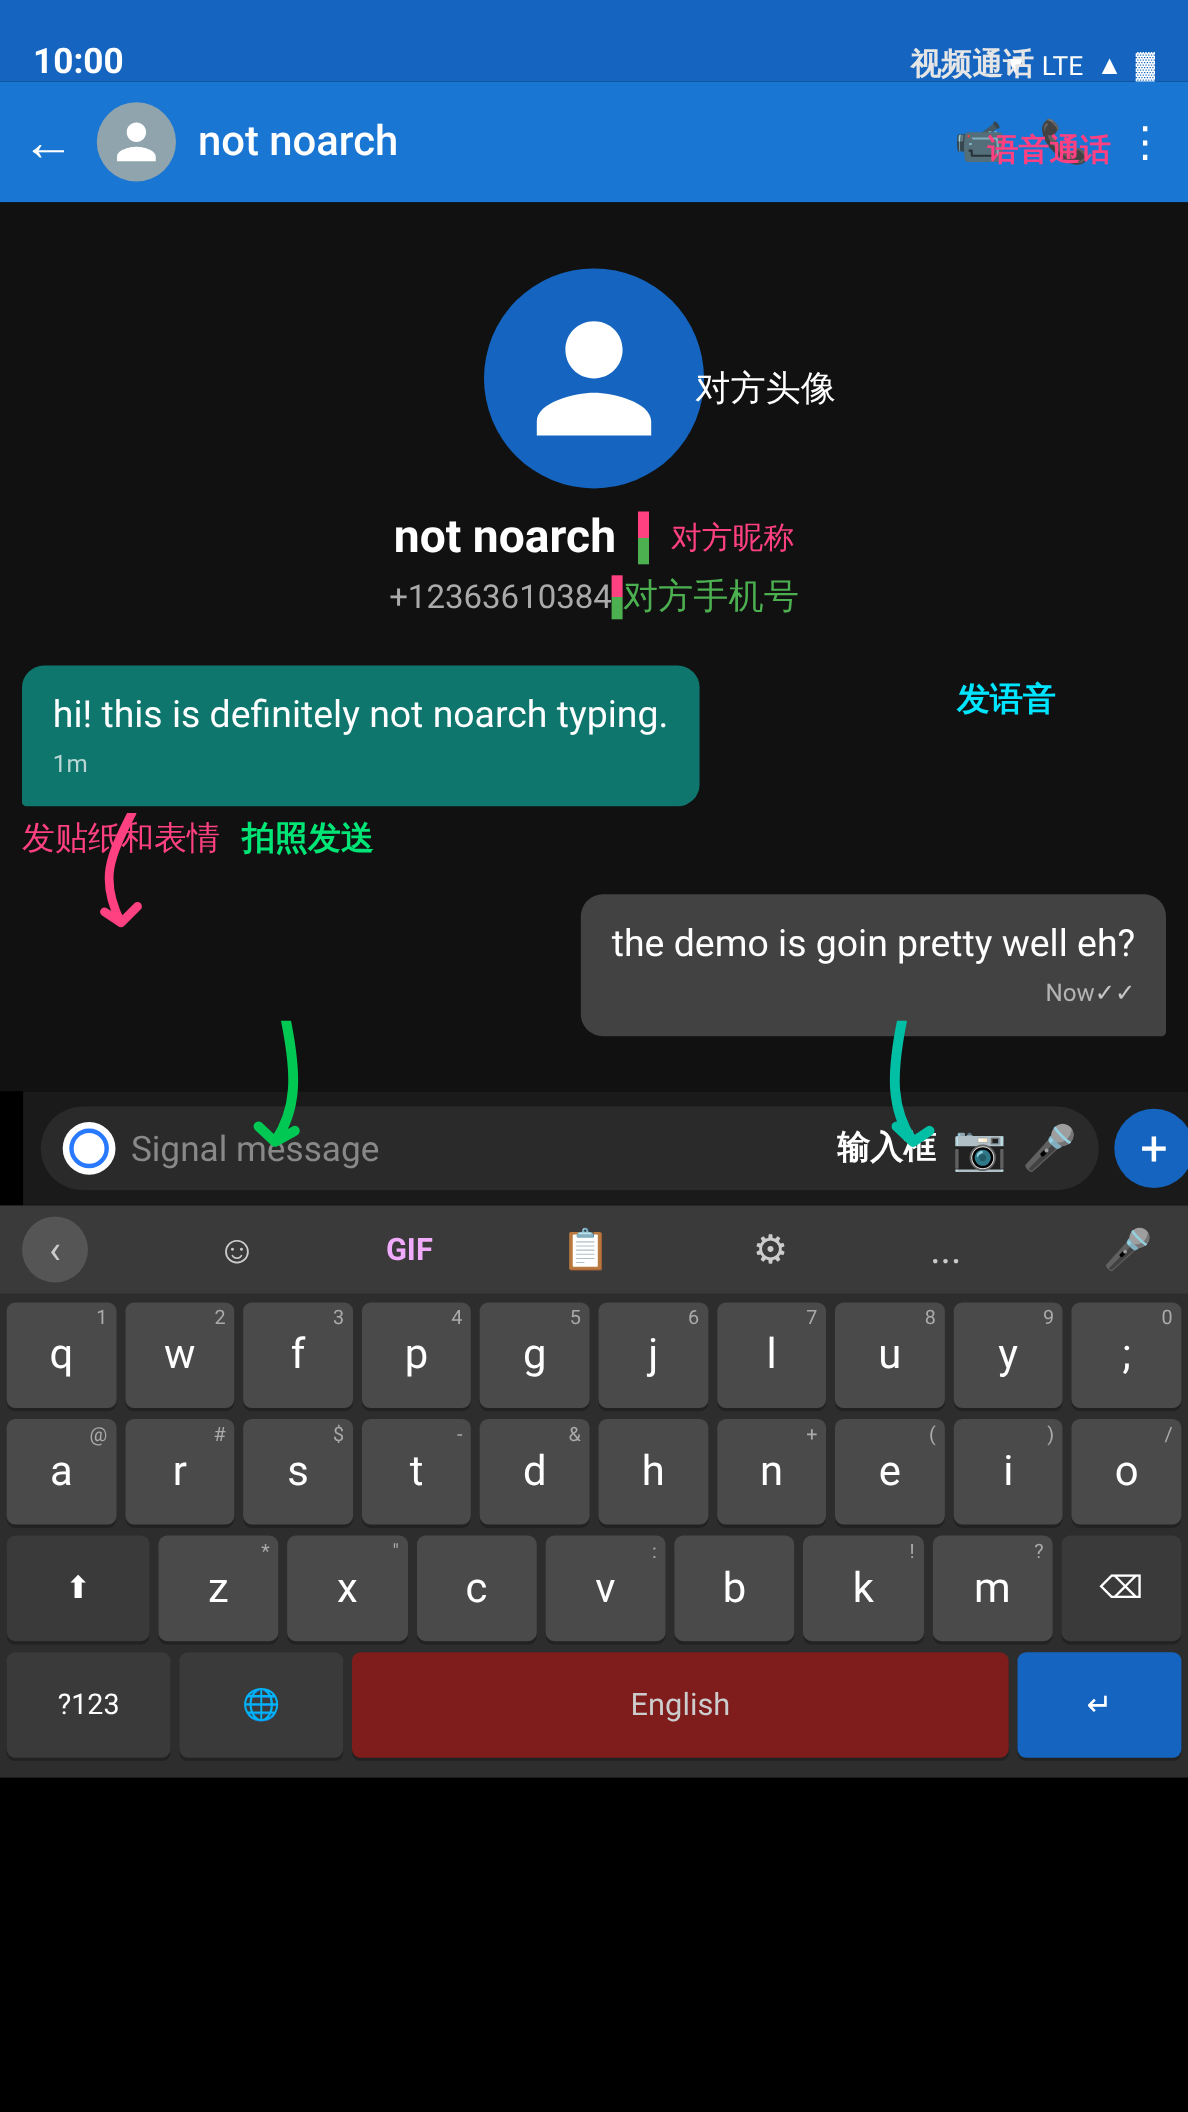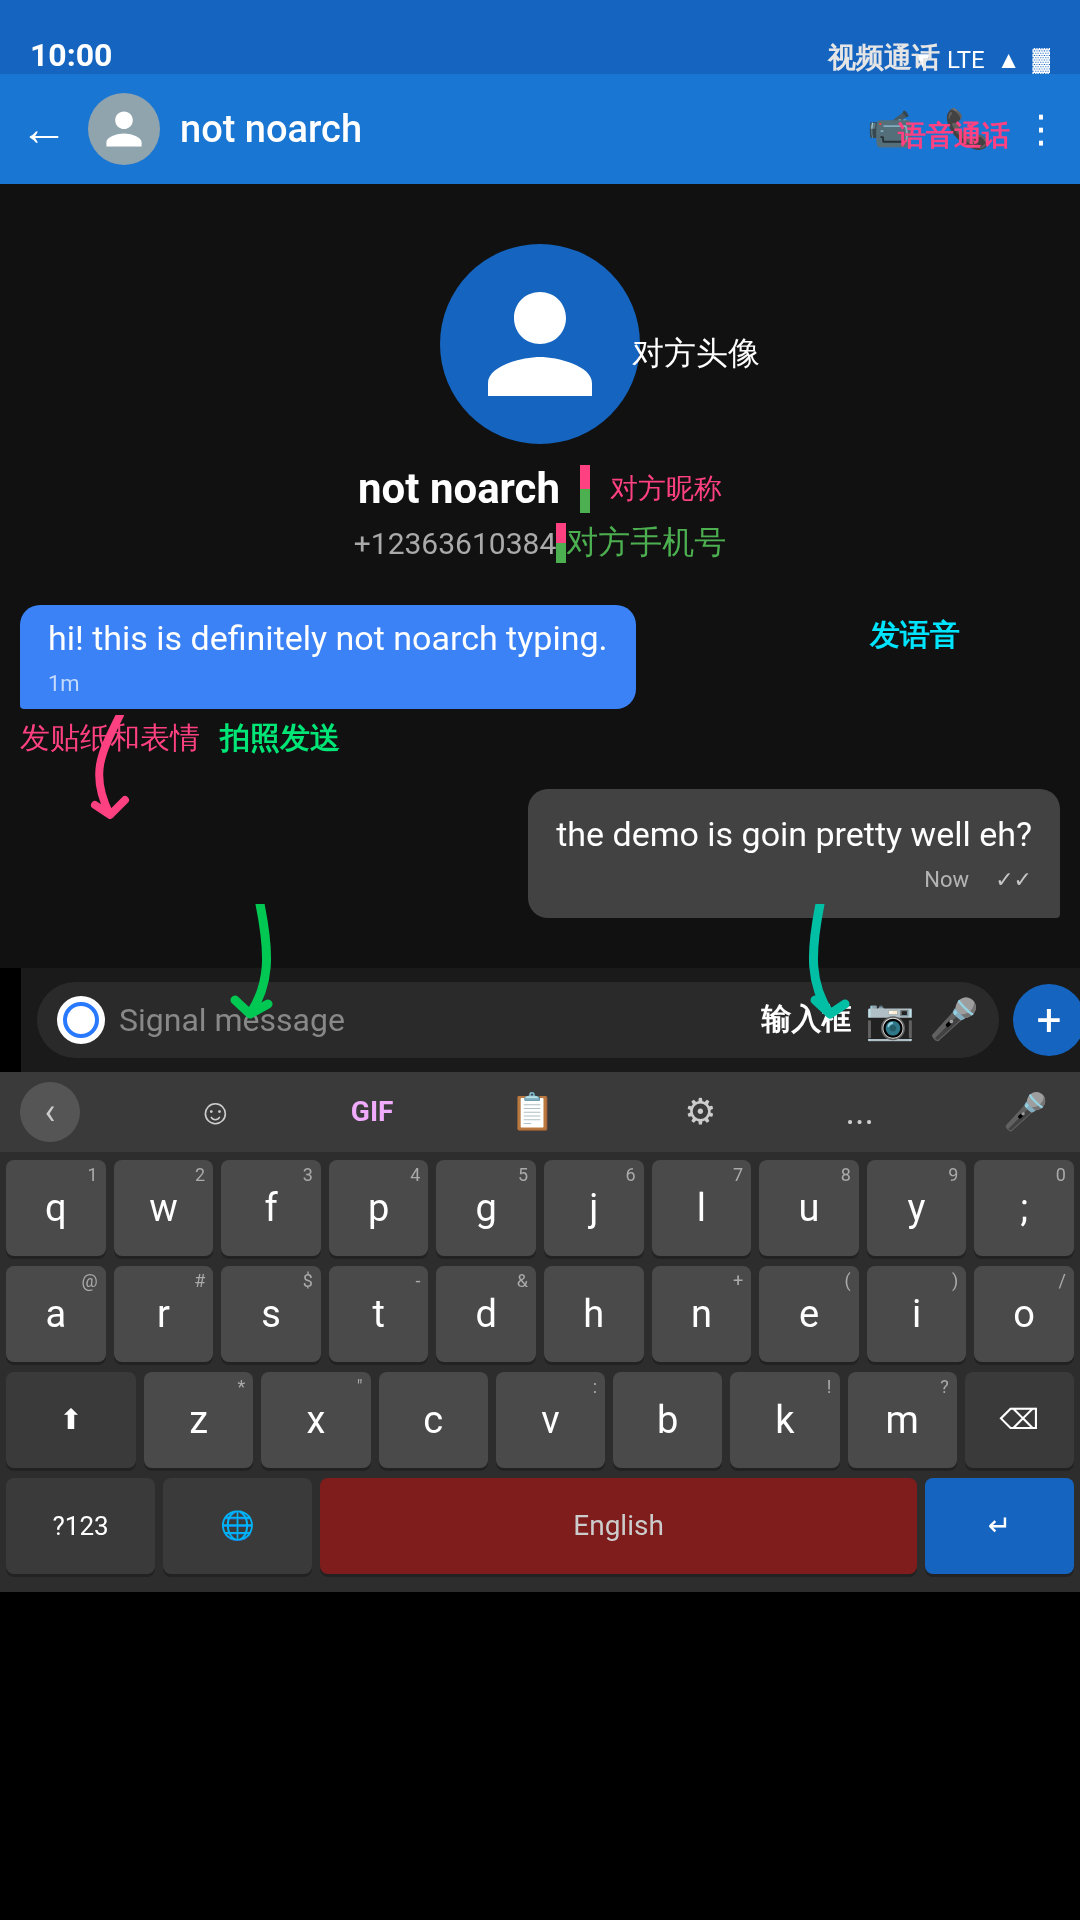--- a/index.html
+++ b/index.html
@@ -181,24 +181,24 @@
       position: relative;
     }
 
     .message-received {
       display: flex;
       justify-content: flex-start;
       margin-bottom: 20px;
       position: relative;
     }
     .bubble-received {
-      background: #3b82f6;
+      background: #0f766e;
       color: #fff;
       border-radius: 20px 20px 20px 4px;
-      padding: 10px 28px;
+      padding: 22px 28px;
       max-width: 620px;
       font-size: 34px;
       line-height: 1.4;
       position: relative;
     }
     .bubble-time {
       font-size: 22px;
       color: rgba(255,255,255,0.7);
       margin-top: 6px;
     }
@@ -216,21 +216,21 @@
       padding: 22px 28px;
       max-width: 680px;
       font-size: 34px;
       line-height: 1.4;
       position: relative;
     }
     .bubble-sent-meta {
       display: flex;
       align-items: center;
       justify-content: flex-end;
-      gap: 26px;
+      gap: 0;
       margin-top: 6px;
     }
     .bubble-sent-time {
       font-size: 22px;
       color: rgba(255,255,255,0.6);
     }
     .check-icon {
       color: rgba(255,255,255,0.7);
       font-size: 22px;
     }

